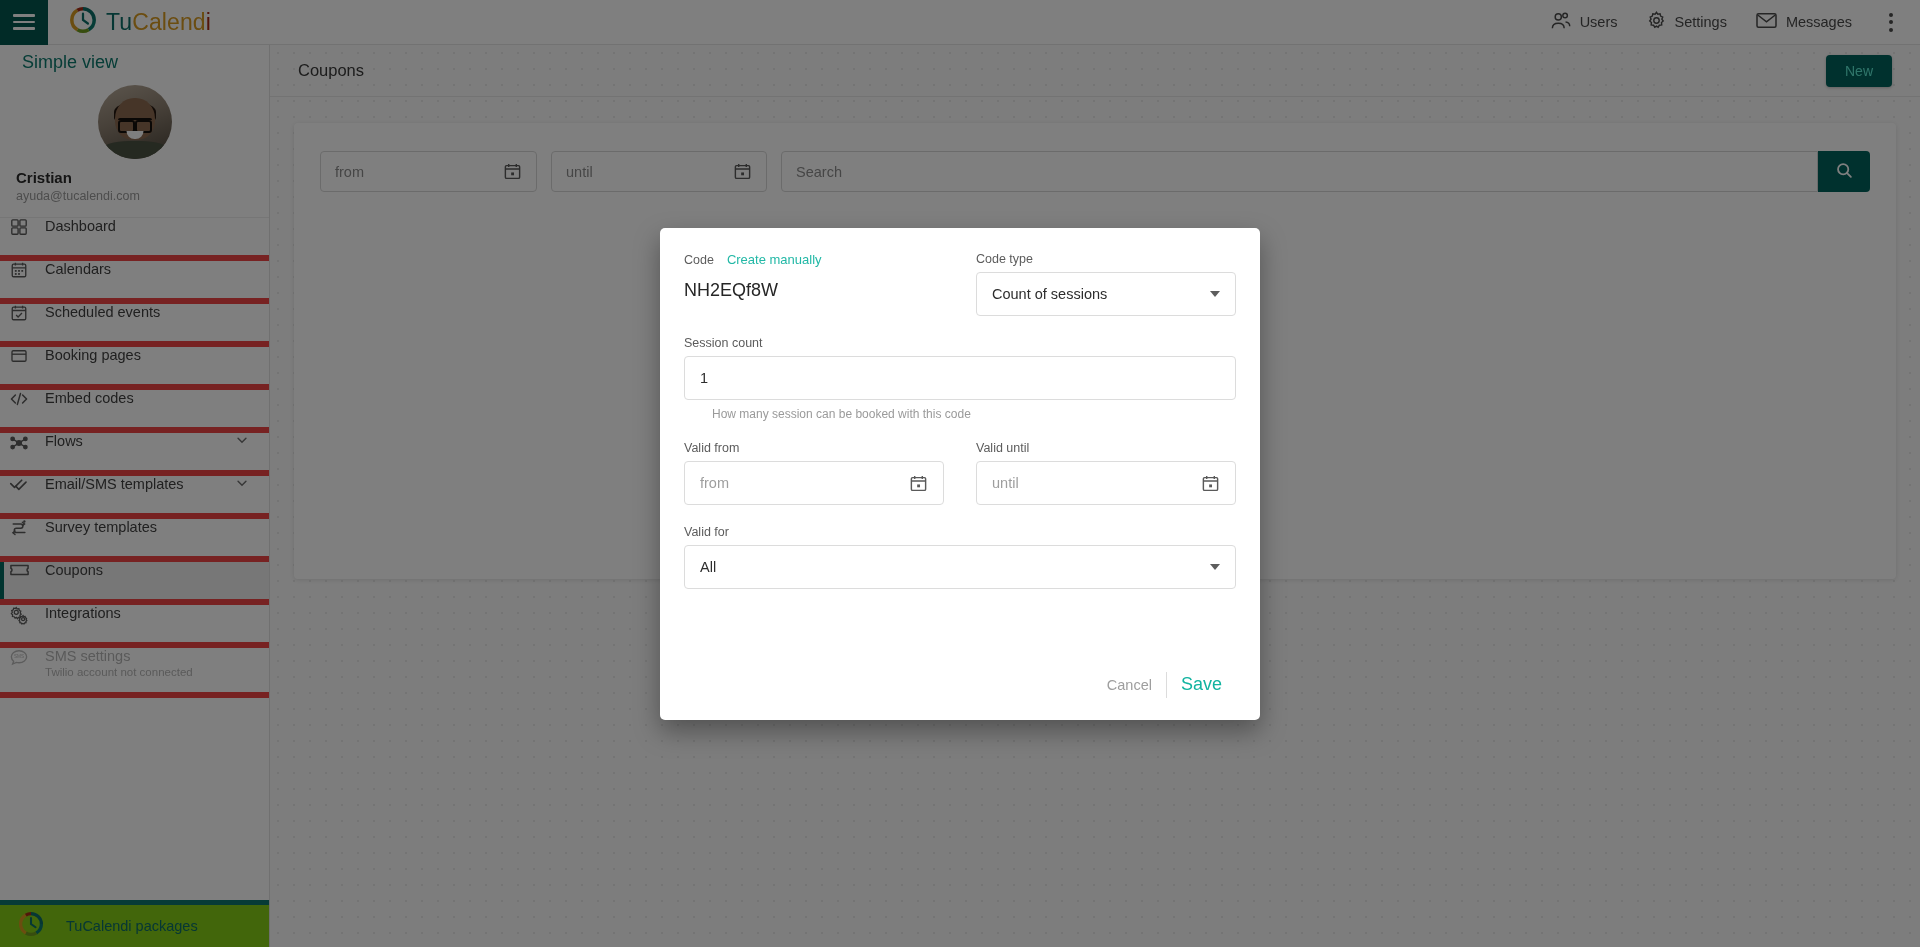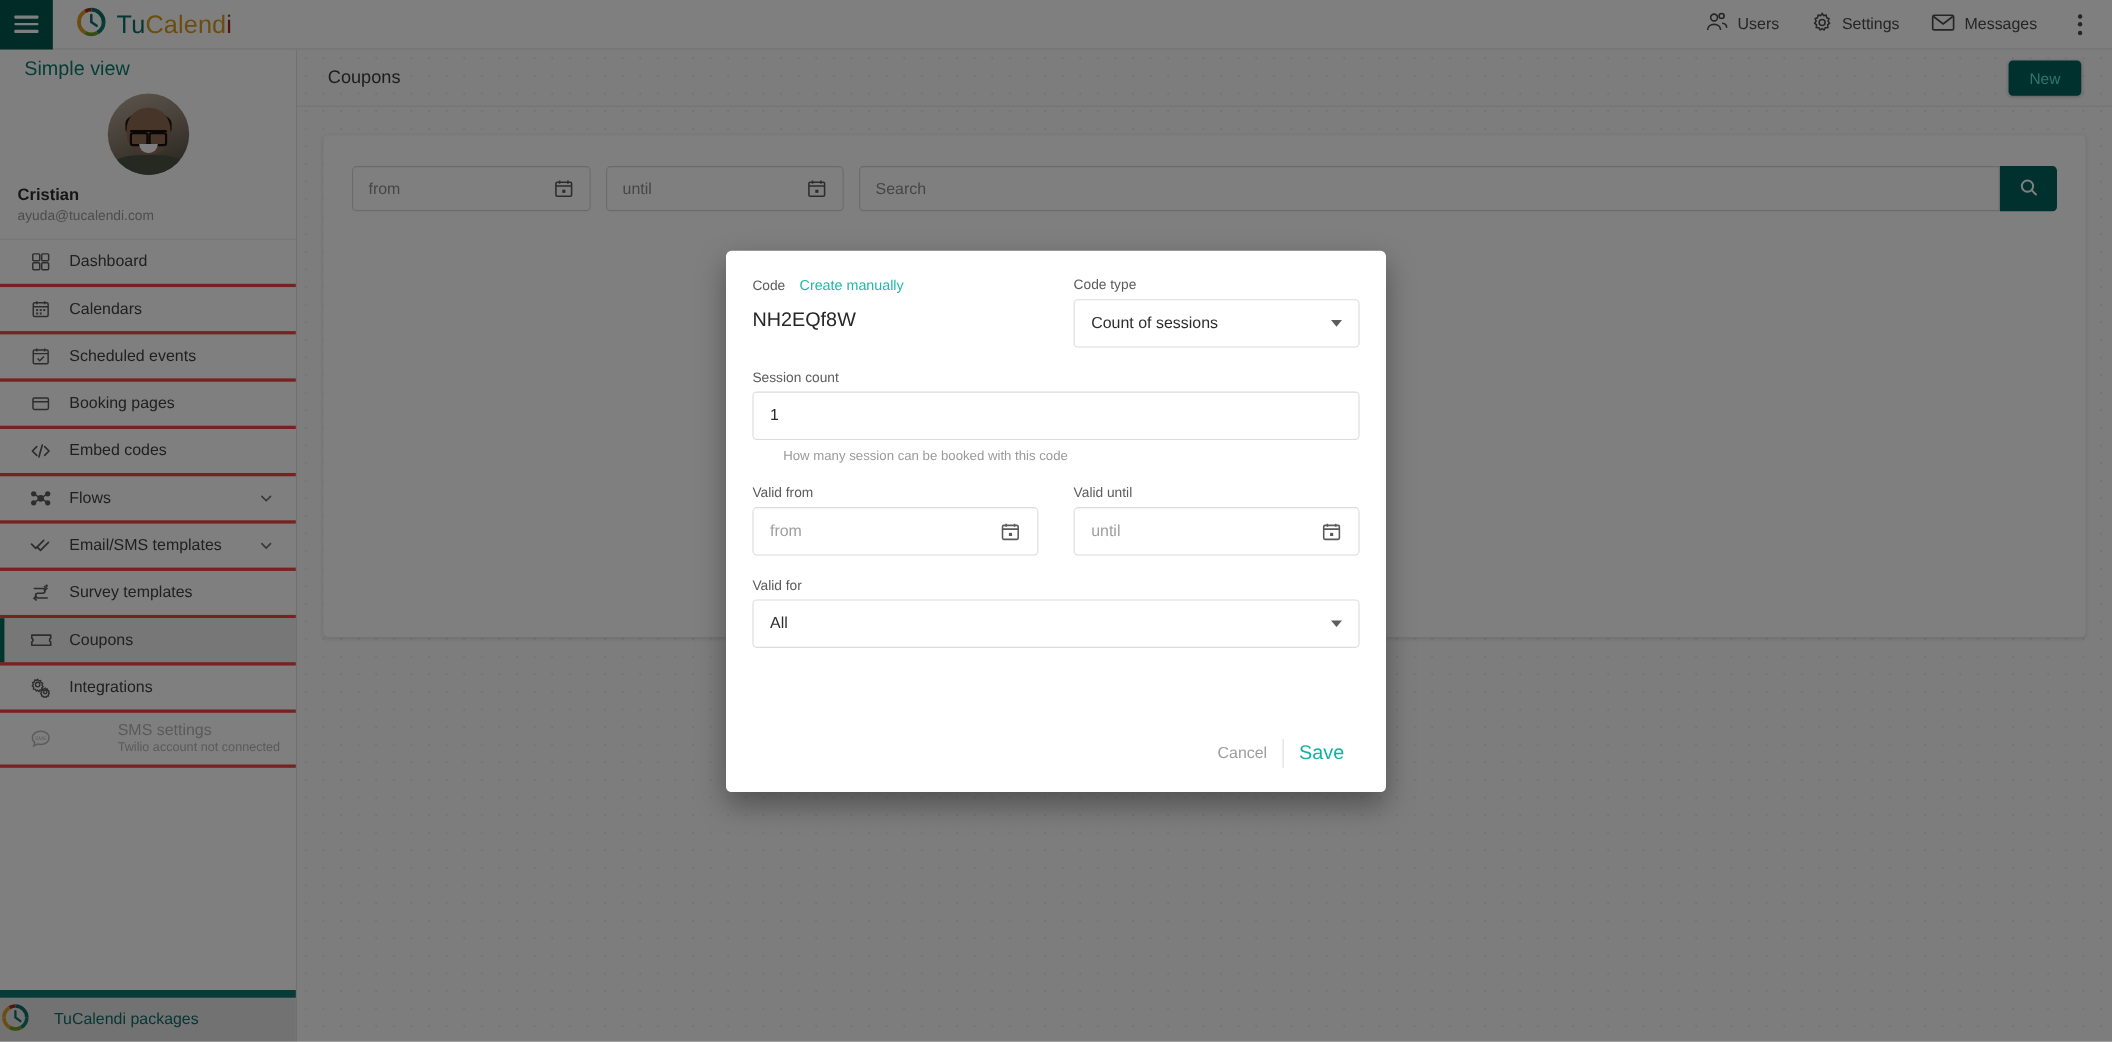--- a/index.html
+++ b/index.html
@@ -118,49 +118,49 @@
   .avatar .shirt {
     position: absolute; left: 50%; bottom: -4px;
     width: 66px; height: 22px; transform: translateX(-50%);
     background: #4b5243; border-radius: 40% 40% 0 0;
   }
   .profile-name { font-size: 15px; color: #2b2b2b; font-weight: 700; }
   .profile-mail { font-size: 12.5px; color: #9a9a9a; margin-top: 3px; }
 
   .nav { border-top: 1px solid #ececec; }
   .nav-item {
-    display: flex; align-items: center;
-    height: 43px; padding-left: 20px;
-    border-bottom: 3px solid #ef4444;
+    display: flex; align-items: flex-start;
+    height: 43px; padding-left: 2px;
+    border-bottom: 6px solid #ef4444;
     cursor: pointer; position: relative;
     color: #414141; font-size: 14.5px;
   }
   .nav-item .ico {
     width: 34px; display: flex; align-items: center; justify-content: center;
     color: #5b5b5b; flex: 0 0 34px;
   }
   .nav-item .lbl { margin-left: 9px; }
   .nav-item .chev { margin-left: auto; margin-right: 20px; color: #6f6f6f; display: flex; }
   .nav-item.active {
     background: #eeeeee;
   }
   .nav-item.active:before {
     content:""; position: absolute; left: 0; top: 0; bottom: 0;
     width: 4px; background: #00695f;
   }
-  .nav-item.disabled { color: #b4b4b4; gap: 44px; }
+  .nav-item.disabled { color: #b4b4b4; }
   .nav-item.disabled .ico { color: #b8b8b8; }
   .nav-sub { font-size: 11.5px; color: #b4b4b4; margin-top: 1px; }
   .nav-stack { display: flex; flex-direction: column; line-height: 1.15; margin-left: 9px; }
 
   .sidebar-footer {
     position: absolute; bottom: 0; left: 0; right: 0;
     height: 47px; display: flex; align-items: center;
-    padding-left: 1px; border-top: 7px solid #0f766e;
-    background: #e5e5e5; cursor: pointer;
+    padding-left: 18px; border-top: 5px solid #0f766e;
+    background: #84cc16; cursor: pointer;
   }
   .sidebar-footer .lbl { margin-left: 22px; color: #0d6e68; font-size: 14.5px; }
 
   
   .content {
     position: absolute; top: 45px; left: 270px;
     width: 1650px; height: 902px;
     background: #fafafa;
     background-image: radial-gradient(#e8e8e8 1px, transparent 1px);
     background-size: 16px 16px;

